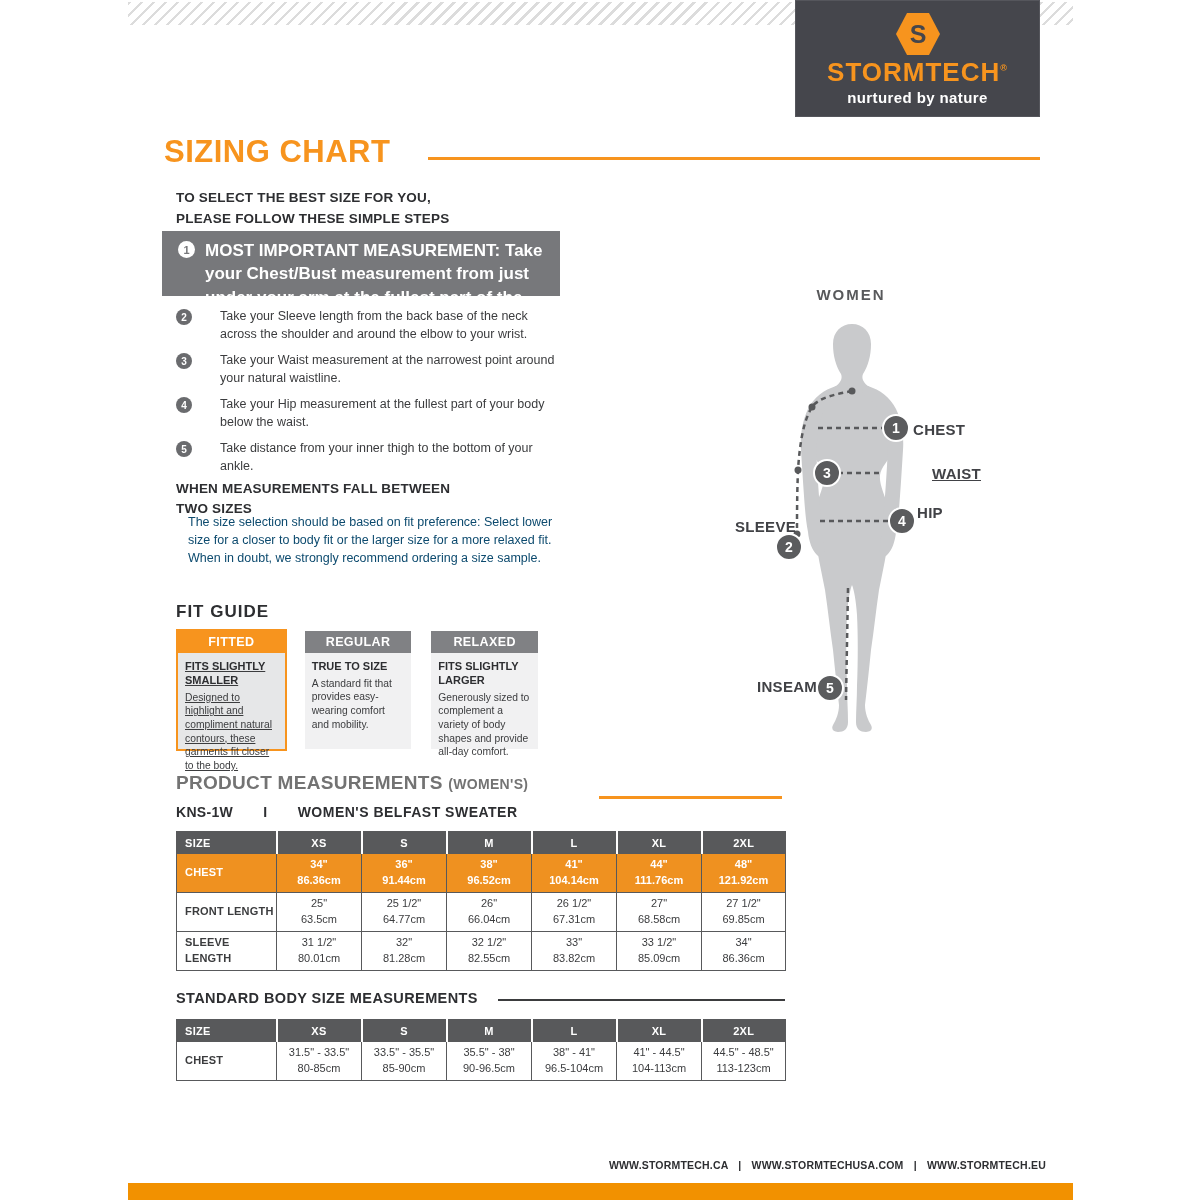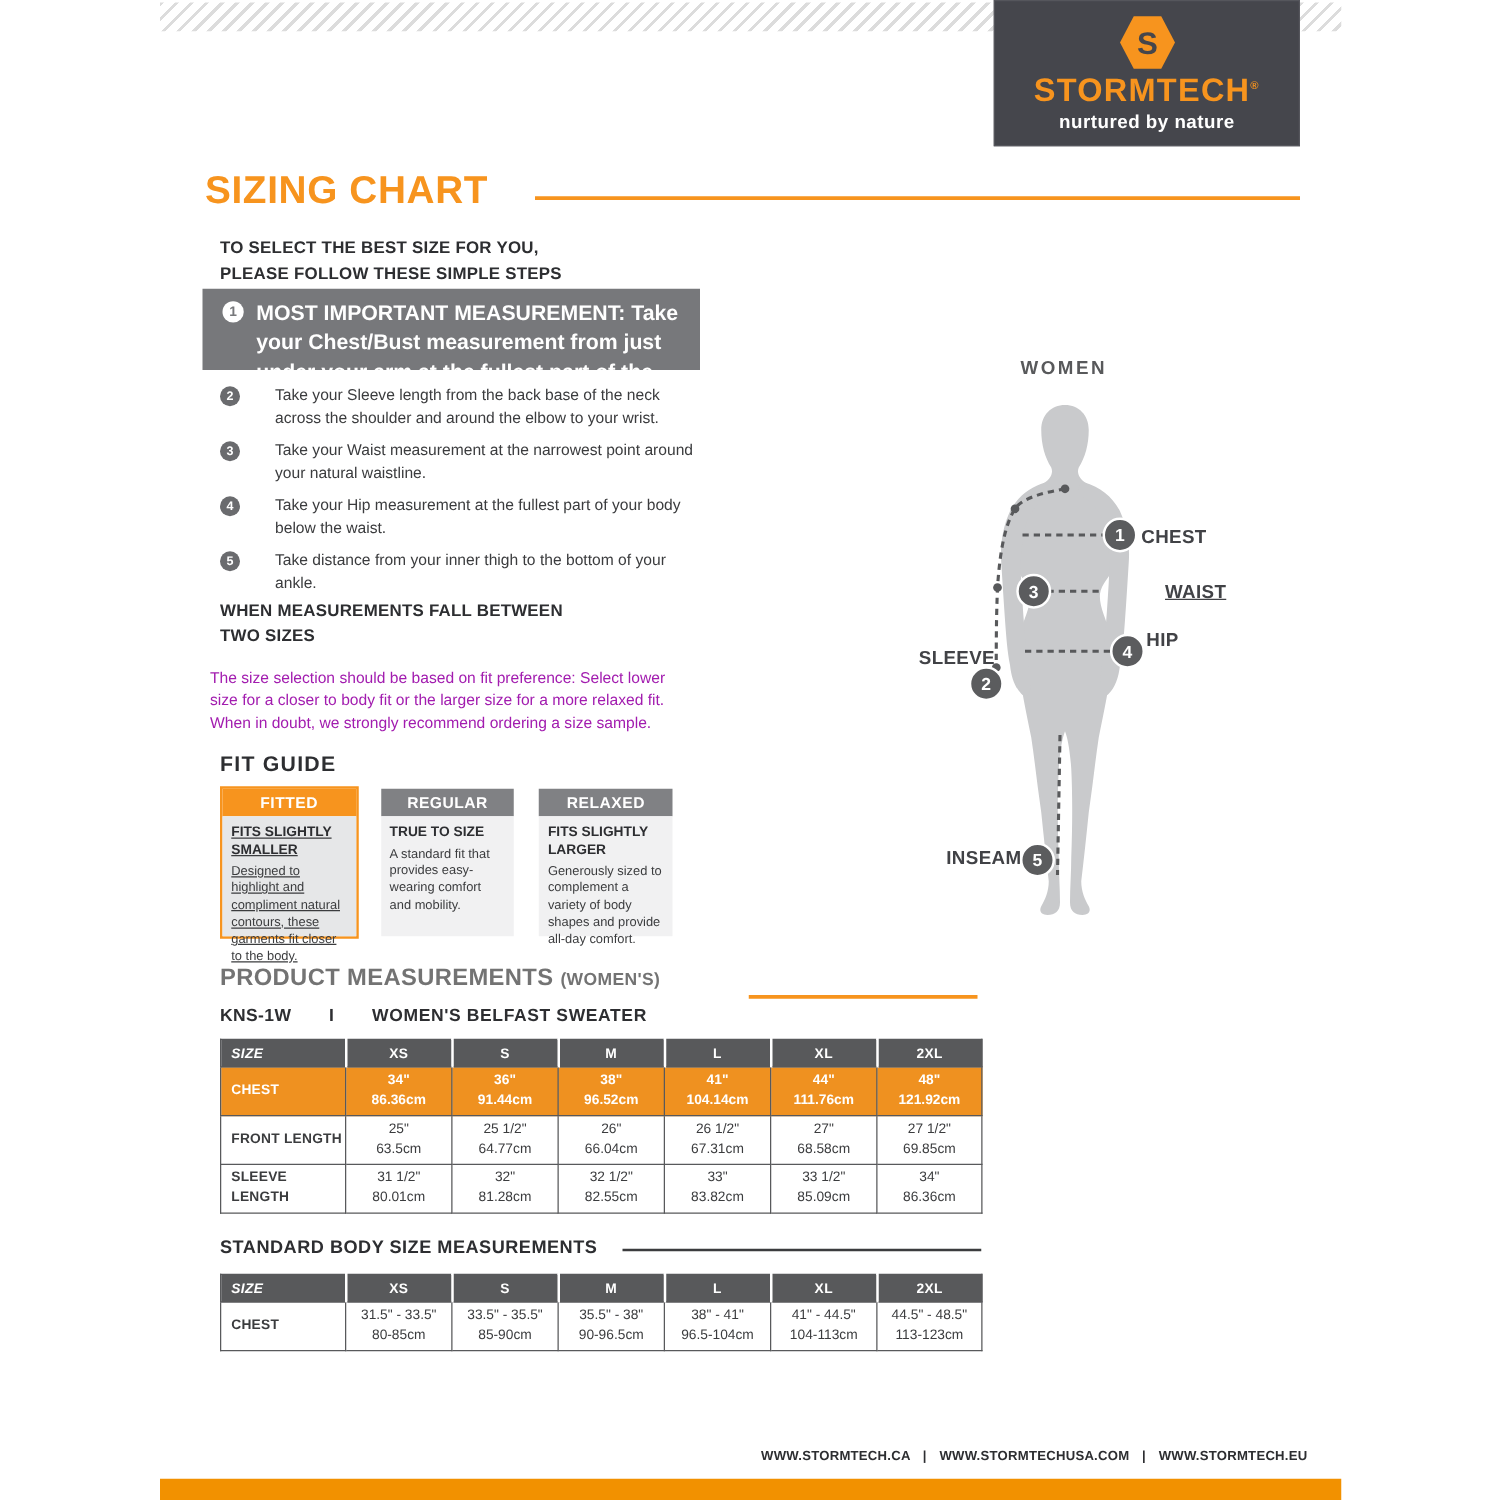--- a/index.html
+++ b/index.html
@@ -43,21 +43,21 @@
 
   .step-row{left:176px;width:382px;}
   .step-circle{
     position:absolute;left:0;top:1px;width:16px;height:16px;border-radius:50%;
     background:#6A6B6E;color:#fff;font-size:10px;font-weight:bold;
     display:flex;align-items:center;justify-content:center;
   }
   .step-text{margin-left:44px;font-size:12.5px;line-height:1.42;color:#3B3C3E;}
 
   .between-heading{left:176px;top:479px;font-size:13.5px;font-weight:bold;color:#2D2E31;line-height:1.5;letter-spacing:0.2px;}
-  .between-text{left:168px;top:514px;width:375px;font-size:12.5px;line-height:1.42;color:#a21caf;margin-top:20px;}
+  .between-text{left:188px;top:514px;width:375px;font-size:12.5px;line-height:1.42;color:#0c4a6e;}
 
   
   .fit-heading{left:176px;top:602px;font-size:17px;font-weight:bold;color:#2D2E31;letter-spacing:1px;}
   .fit-table{left:176px;top:629px;width:364px;display:flex;gap:16px;}
   .fit-col{width:118px;border:2px solid transparent;box-sizing:border-box;}
   .fit-col.fitted{border-color:#F7941E;}
   .fit-col-header{height:22px;display:flex;align-items:center;justify-content:center;
     color:#fff;font-size:12.5px;font-weight:bold;letter-spacing:0.4px;background:#808184;}
   .fit-col.fitted .fit-col-header{background:#F7941E;}
   .fit-col-body{height:89px;background:#F1F1F2;padding:7px 7px 0 7px;}
@@ -78,21 +78,21 @@
   .pm-sub .div{display:inline-block;margin:0 26px;}
   .pm-sub .nm{letter-spacing:0.5px;}
 
   table.mtable{border-collapse:collapse;table-layout:fixed;width:609px;background:#fff;}
   table.mtable th, table.mtable td{border:1px solid #58595B;padding:0;}
   table.mtable th{
     background:#58595B;color:#fff;font-size:11px;font-weight:bold;height:21px;
     text-align:center;border-right:2px solid #fff;letter-spacing:0.3px;
   }
   table.mtable th:last-child{border-right:1px solid #58595B;}
-  table.mtable th.size-h{text-align:left;padding-left:8px;font-style:italic;}
+  table.mtable th.size-h{text-align:left;padding-left:8px;}
   table.mtable td{font-size:11px;color:#3B3C3E;text-align:center;line-height:1.45;height:38px;}
   table.mtable td.lbl{text-align:left;padding-left:8px;font-weight:bold;letter-spacing:0.2px;}
   table.mtable tr.orange td{background:#EF9120;color:#fff;font-weight:bold;}
 
   .std-heading{left:176px;top:990px;font-size:14.5px;font-weight:bold;color:#2D2E31;letter-spacing:0.4px;}
   .std-rule{left:498px;top:999px;width:287px;height:2px;background:#3B3C3E;}
 
   
   .footer-links{right:154px;top:1159px;white-space:nowrap;font-size:10.5px;font-weight:bold;color:#2D2E31;letter-spacing:0.2px;}
   .footer-links .sep{padding:0 7px;}

